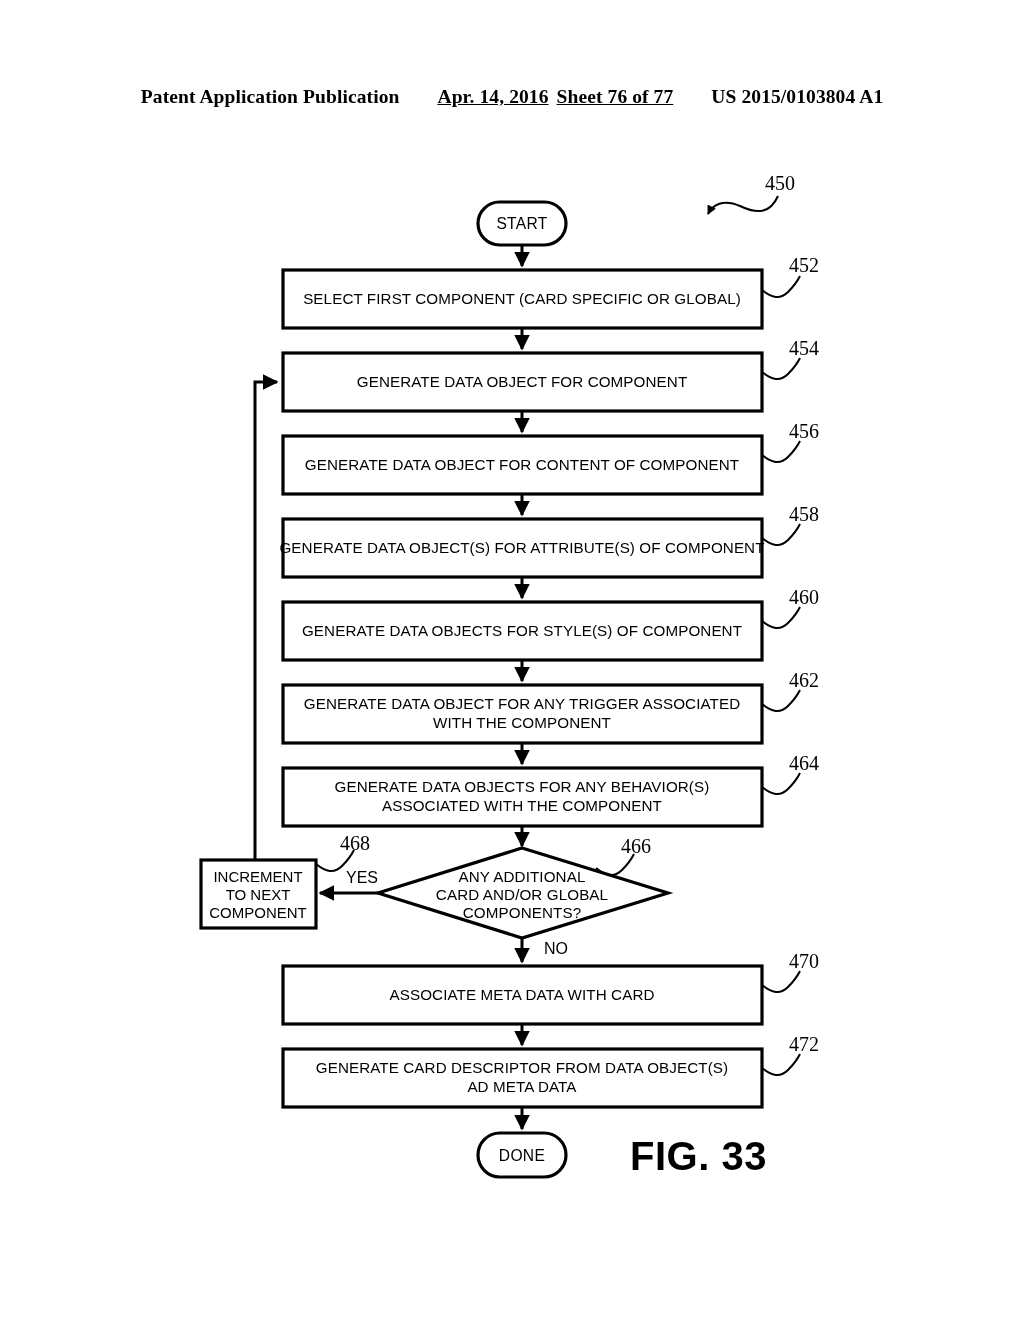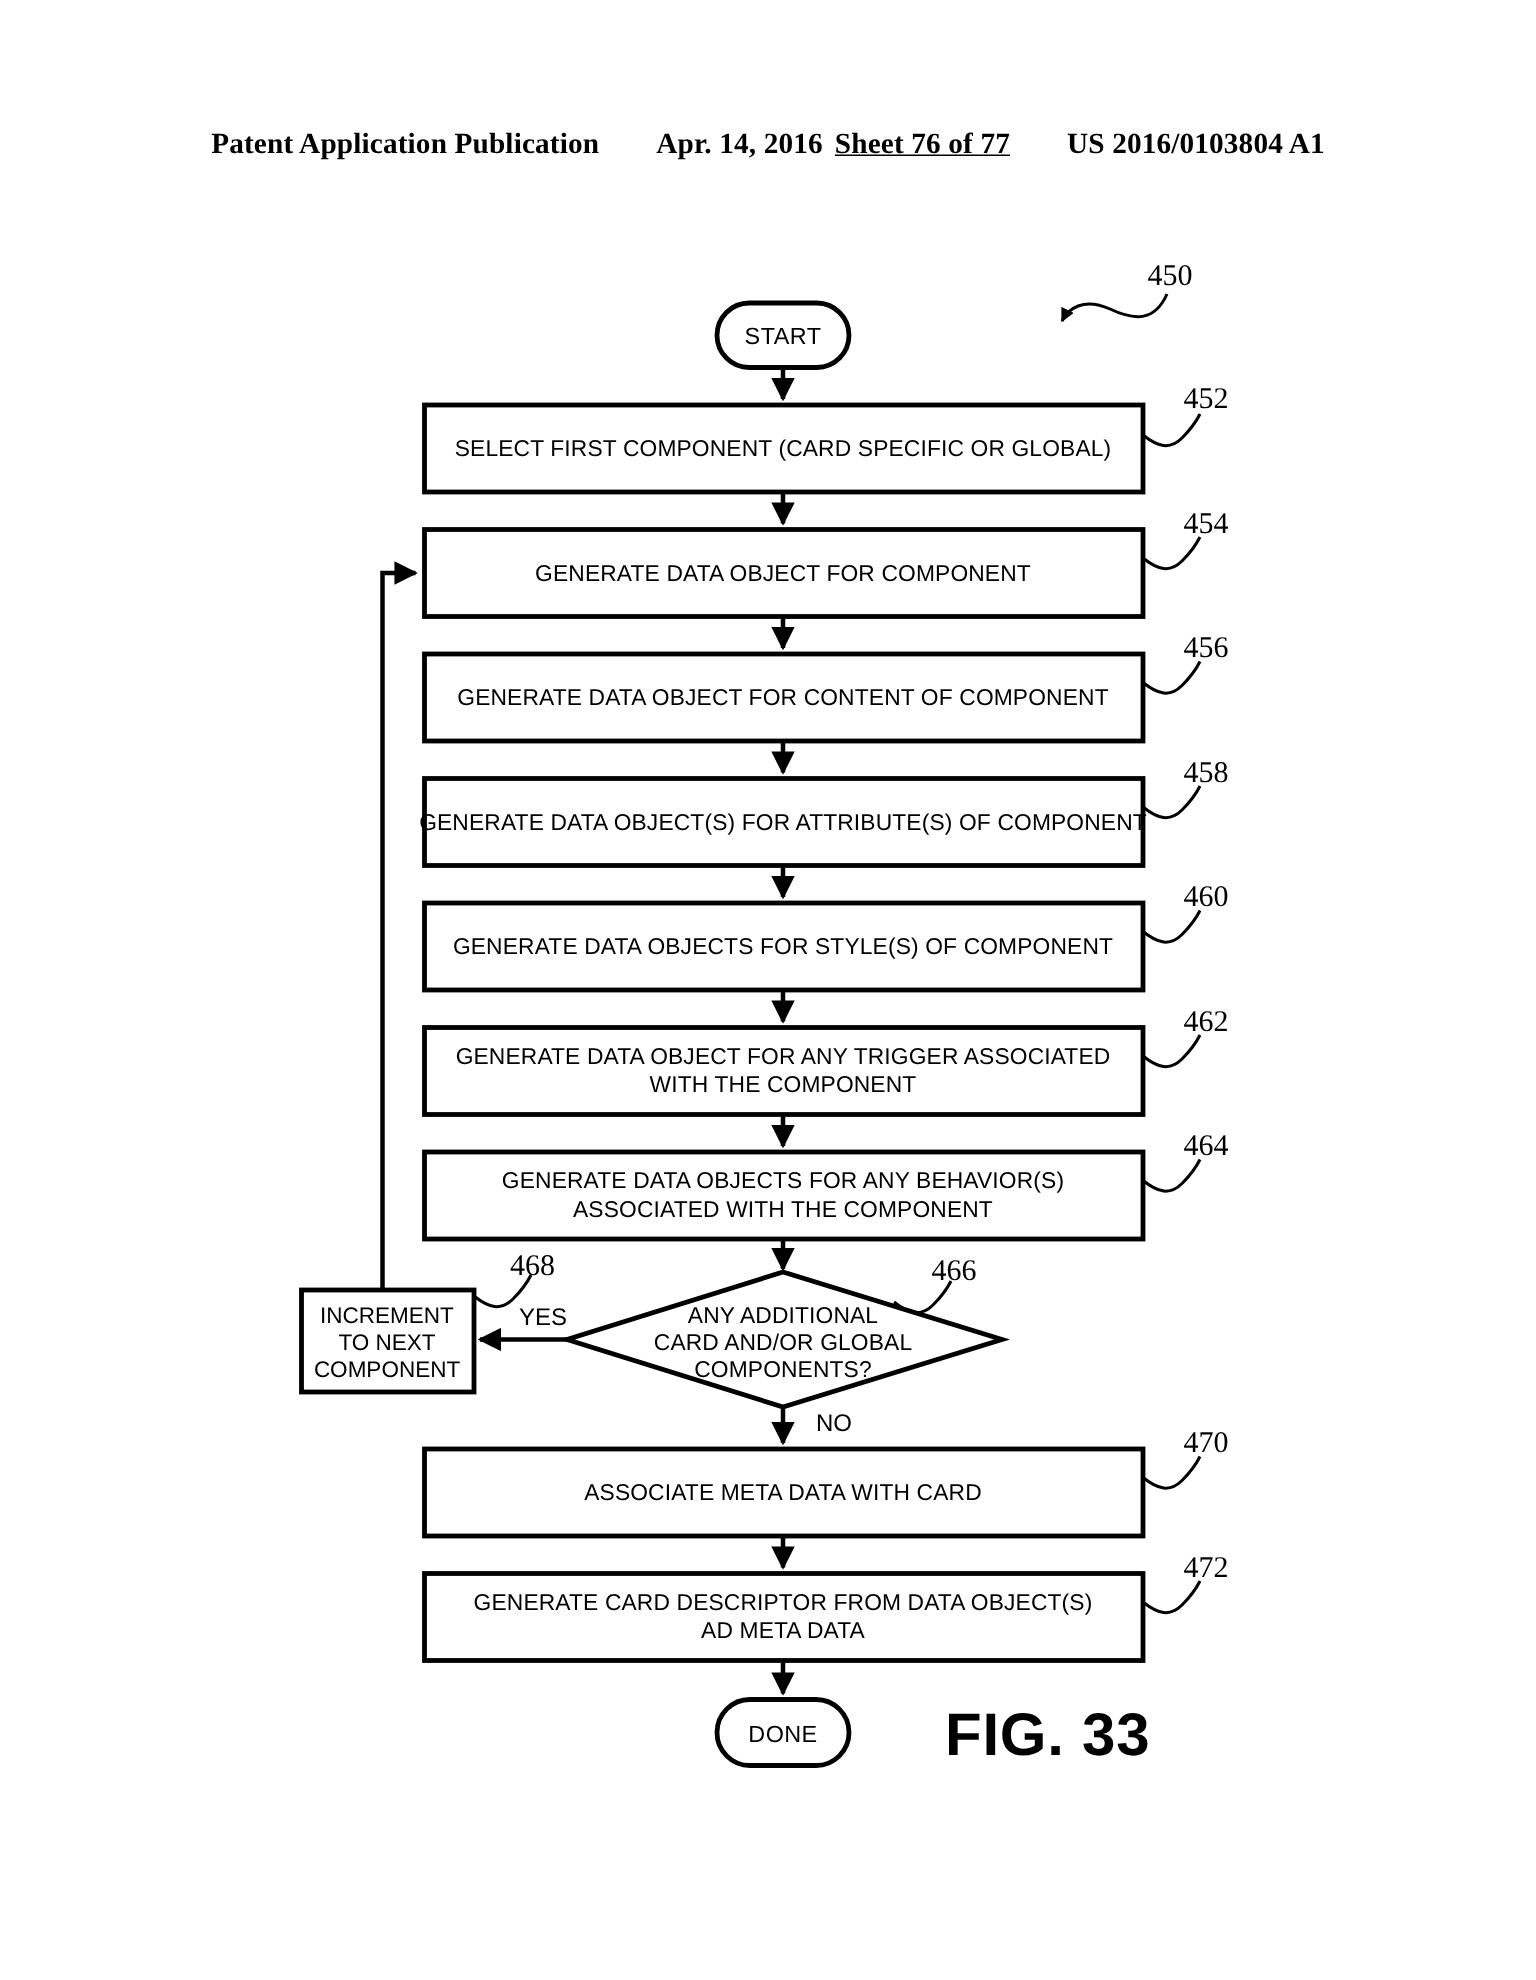--- a/index.html
+++ b/index.html
@@ -26,21 +26,21 @@
     display: flex;
     justify-content: center;
     align-items: baseline;
     font-family: "Liberation Serif", serif;
     font-weight: bold;
     font-size: 19.5px;
     letter-spacing: 0.1px;
     white-space: nowrap;
   }
   #page-header .hdr-pub    { margin-right: 38px; }
-  #page-header .hdr-date   { margin-right: 8px; }
+  #page-header .hdr-date   { margin-right: 8px; text-decoration: underline; }
   #page-header .hdr-sheet  { margin-right: 38px; text-decoration: underline; }
   #page-header .hdr-patno  { }
 
   
   #figure-svg {
     position: absolute;
     top: 0;
     left: 0;
     width: 1024px;
     height: 1320px;
@@ -112,21 +112,21 @@
     letter-spacing: 0.5px;
   }
 </style>
 </head>
 <body>
 
 <div id="page-header">
   <span class="hdr-pub">Patent Application Publication</span>
   <span class="hdr-date">Apr. 14, 2016</span>
   <span class="hdr-sheet">Sheet 76 of 77</span>
-  <span class="hdr-patno">US 2016/0103804 A1</span>
+  <span class="hdr-patno">US 2015/0103804 A1</span>
 </div>
 
 <svg id="figure-svg" viewBox="0 0 1024 1320">
 
   <defs>
     <marker id="arrow" viewBox="0 0 10 10" refX="9" refY="5" markerWidth="5.2" markerHeight="5.2" orient="auto-start-reverse">
       <path d="M 0 0 L 10 5 L 0 10 z" fill="#000000"></path>
     </marker>
     <marker id="arrow-sq" viewBox="0 0 10 10" refX="9" refY="5" markerWidth="4.6" markerHeight="4.6" orient="auto-start-reverse">
       <path d="M 0 0 L 10 5 L 0 10 z" fill="#000000"></path>

